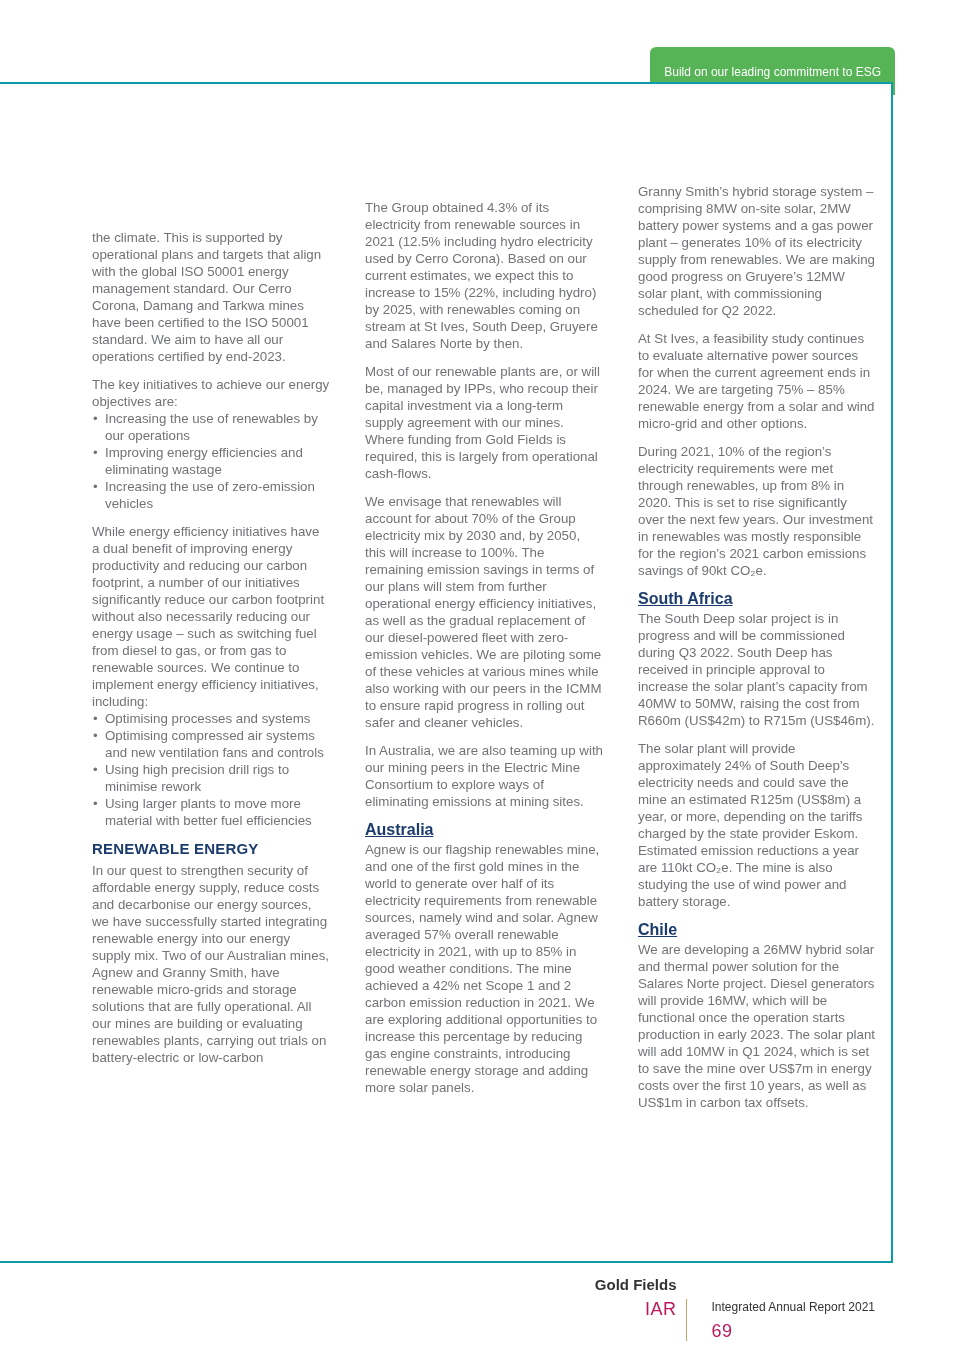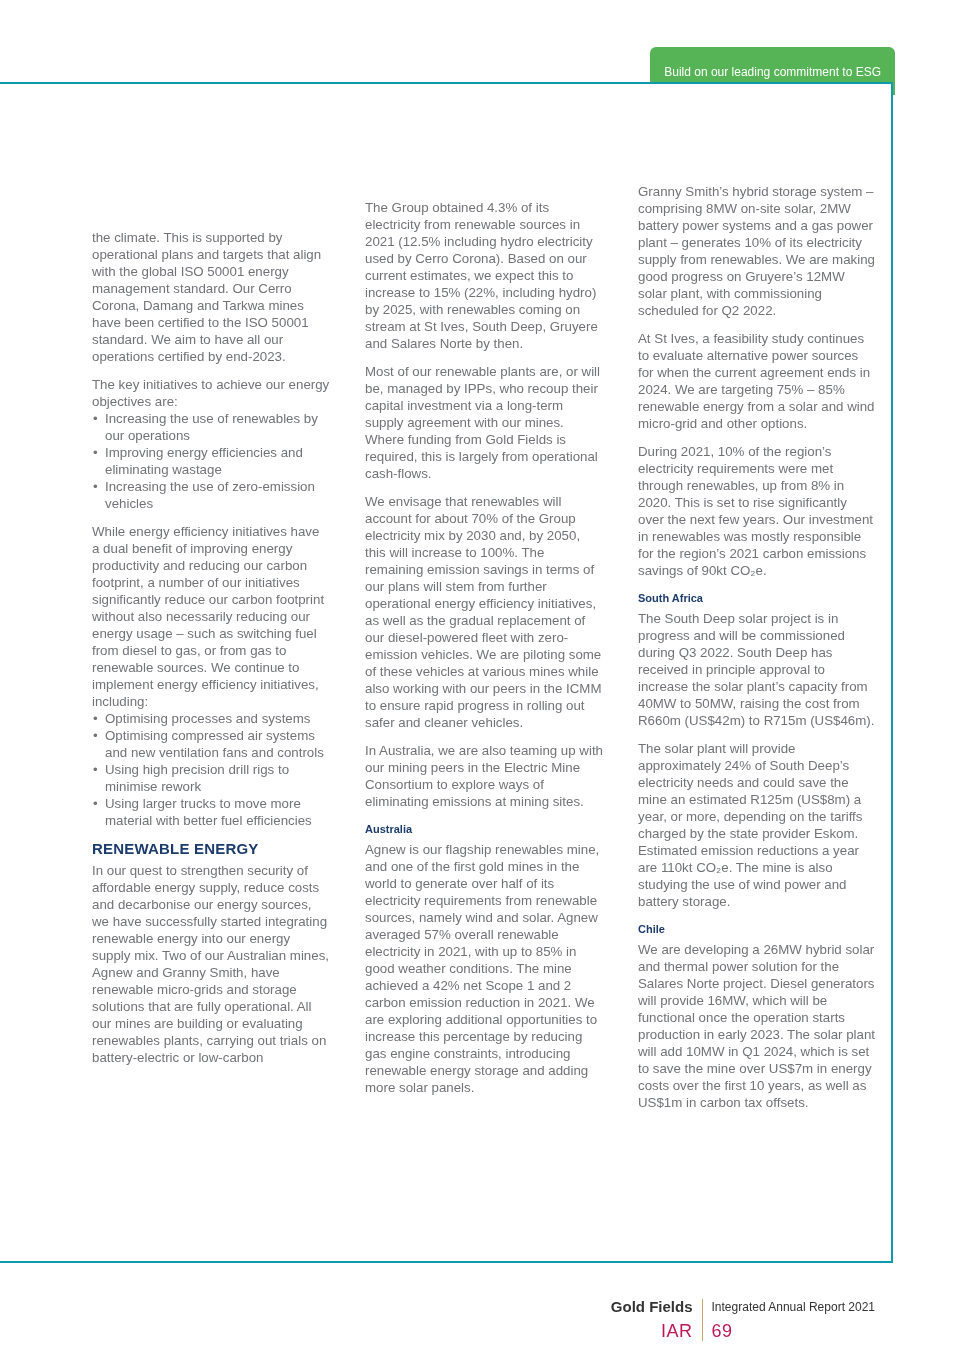--- a/index.html
+++ b/index.html
@@ -16,29 +16,29 @@
   }
   
   .content-box {
     position:absolute; top:82px; left:0; width:893px; height:1181px;
     border:2px solid #0c9bab; border-left:none; background:#ffffff;
   }
   .columns { display:flex; gap:35px; padding:99px 0 0 92px;align-items:center; }
   .column { width:238px; color:#717377; font-size:13.3px; line-height:17px; }
   .column p { margin:0 0 11px 0; }
   .column h2.section { color:#1b3c6d; font-size:15px; font-weight:700; margin:6px 0 5px; letter-spacing:0.2px; }
-  .column h3.region { color:#1b3c6d; font-size:11px; font-weight:700; margin:2px 0 3px; }
+  .column h3.region { color:#1b3c6d; font-size:16px; font-weight:700; margin:2px 0 3px;text-decoration:underline; }
   .column ul { list-style:none; margin:0 0 11px 0; padding:0; }
   .column p + ul { margin-top:-11px; }
   .column li { position:relative; padding-left:13px; }
   .column li::before { content:"\2022"; position:absolute; left:1px; }
   
   .footer { position:absolute; right:90px; bottom:24px; display:flex; align-items:stretch; }
   .f-left { text-align:right; padding-right:9px; }
-  .f-right { padding-left:9px; border-left:1px solid #c4a568; }
+  .f-right { padding-left:25px; border-left:1px solid #c4a568;margin-top:22px; }
   .brand { font-size:15px; font-weight:700; color:#333333; line-height:16px; white-space:nowrap; }
   .report-title { font-size:12px; color:#333333; line-height:16px; white-space:nowrap; }
   .page-label, .page-number { font-size:18px; color:#be185d; margin-top:6px; line-height:20px; letter-spacing:0.5px; }
 </style>
 </head>
 <body>
 
 <div class="esg-tag">Build on our leading commitment to ESG</div>
 
 <div class="content-box">
@@ -49,21 +49,21 @@
         <ul>
           <li>Increasing the use of renewables by our operations</li>
           <li>Improving energy efficiencies and eliminating wastage</li>
           <li>Increasing the use of zero-emission vehicles</li>
         </ul>
         <p>While energy efficiency initiatives have a dual benefit of improving energy productivity and reducing our carbon footprint, a number of our initiatives significantly reduce our carbon footprint without also necessarily reducing our energy usage – such as switching fuel from diesel to gas, or from gas to renewable sources. We continue to implement energy efficiency initiatives, including:</p>
         <ul>
           <li>Optimising processes and systems</li>
           <li>Optimising compressed air systems and new ventilation fans and controls</li>
           <li>Using high precision drill rigs to minimise rework</li>
-          <li>Using larger trucks to move more material with better fuel efficiencies</li>
+          <li>Using larger plants to move more material with better fuel efficiencies</li>
         </ul>
         <h2 class="section">RENEWABLE ENERGY</h2>
         <p>In our quest to strengthen security of affordable energy supply, reduce costs and decarbonise our energy sources, we have successfully started integrating renewable energy into our energy supply mix. Two of our Australian mines, Agnew and Granny Smith, have renewable micro-grids and storage solutions that are fully operational. All our mines are building or evaluating renewables plants, carrying out trials on battery-electric or low-carbon</p>
       </div>
       <div class="column">
         <p>The Group obtained 4.3% of its electricity from renewable sources in 2021 (12.5% including hydro electricity used by Cerro Corona). Based on our current estimates, we expect this to increase to 15% (22%, including hydro) by 2025, with renewables coming on stream at St Ives, South Deep, Gruyere and Salares Norte by then.</p>
         <p>Most of our renewable plants are, or will be, managed by IPPs, who recoup their capital investment via a long-term supply agreement with our mines. Where funding from Gold Fields is required, this is largely from operational cash-flows.</p>
         <p>We envisage that renewables will account for about 70% of the Group electricity mix by 2030 and, by 2050, this will increase to 100%. The remaining emission savings in terms of our plans will stem from further operational energy efficiency initiatives, as well as the gradual replacement of our diesel-powered fleet with zero-emission vehicles. We are piloting some of these vehicles at various mines while also working with our peers in the ICMM to ensure rapid progress in rolling out safer and cleaner vehicles.</p>
         <p>In Australia, we are also teaming up with our mining peers in the Electric Mine Consortium to explore ways of eliminating emissions at mining sites.</p>
         <h3 class="region">Australia</h3>

